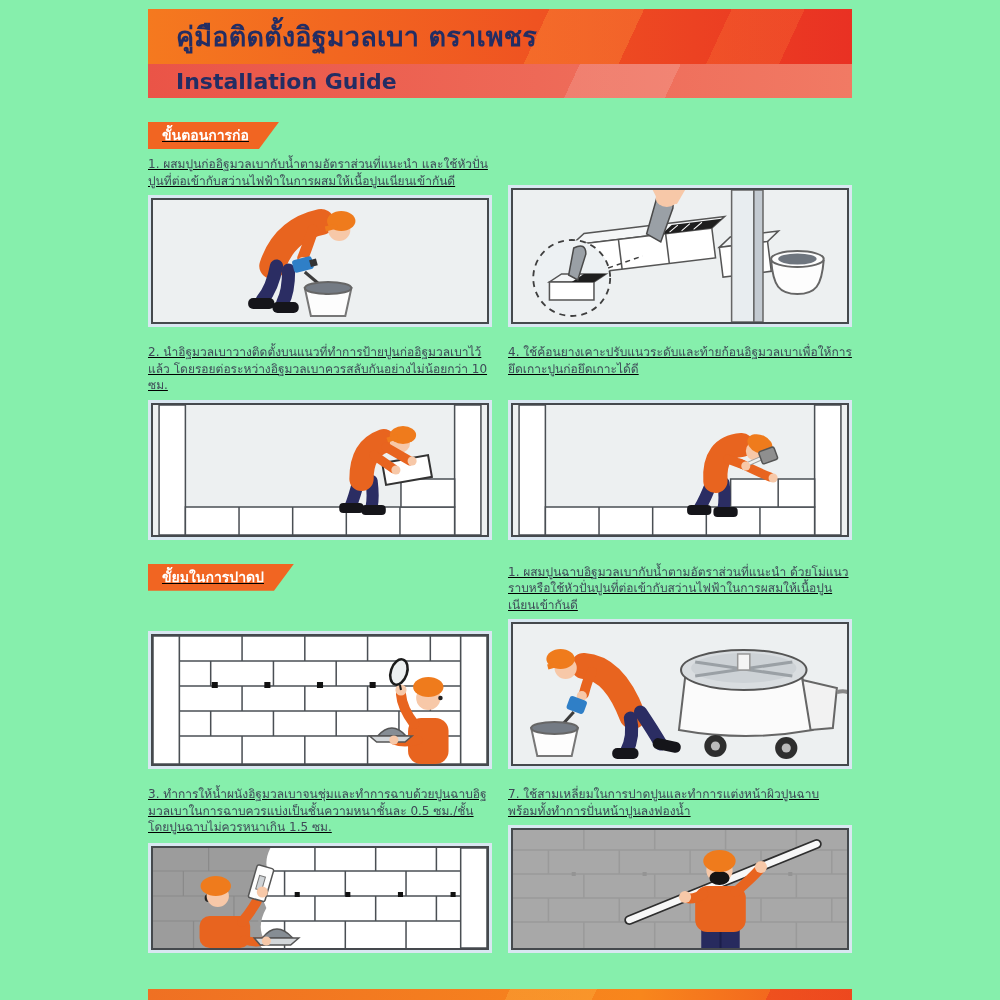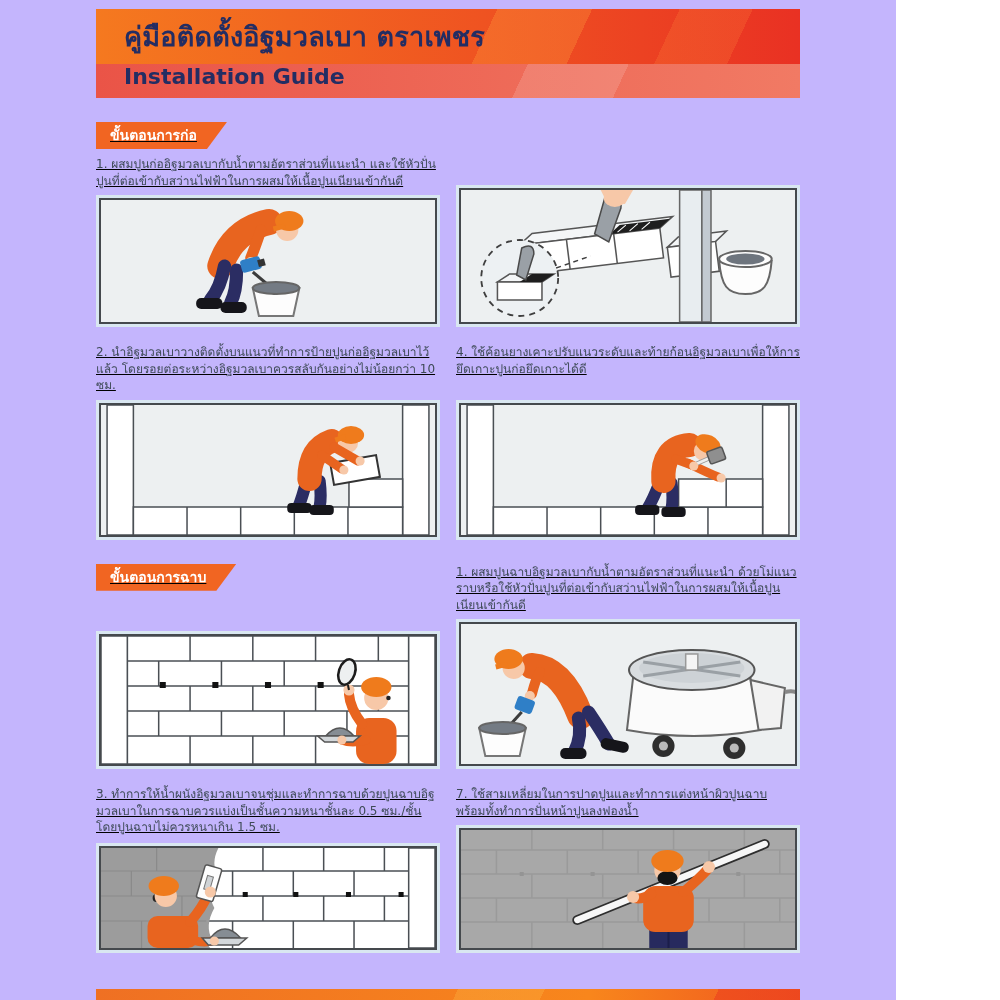--- a/index.html
+++ b/index.html
@@ -1,29 +1,29 @@
 <!DOCTYPE html>
 <html><head>
 <meta charset="utf-8">
 <style>
   * { margin:0; padding:0; box-sizing:border-box; }
   body { background:#ffffff; font-family:"DejaVu Sans", sans-serif; }
-  .page { width:896px; height:1000px; background:#c4b5fd; overflow:hidden; }
+  .page { width:1000px; height:1000px; background:#86efac; overflow:hidden; }
   .content { width:704px; margin:0 auto; padding-top:9px; }
 
   
   .hdr-top {
     height:55px; display:flex; align-items:center; padding-left:28px;
     background-image:
       linear-gradient(115deg, rgba(255,190,90,0) 55%, rgba(255,160,60,.30) 55%, rgba(255,160,60,.30) 68%, rgba(255,190,90,0) 68%, rgba(255,190,90,0) 80%, rgba(255,140,60,.22) 80%, rgba(255,140,60,.22) 90%, rgba(255,190,90,0) 90%),
       linear-gradient(90deg, #f5791f 0%, #ef5321 55%, #e93123 100%);
   }
   .hdr-top h1 { font-size:27px; font-weight:bold; color:#232d63; letter-spacing:.2px; }
   .hdr-sub {
-    height:34px; display:flex; padding-left:28px;
+    height:34px; display:flex; align-items:center; padding-left:28px;
     background-image:
       linear-gradient(115deg, rgba(255,255,255,0) 60%, rgba(255,255,255,.14) 60%, rgba(255,255,255,.14) 74%, rgba(255,255,255,0) 74%),
       linear-gradient(90deg, #ea5447 0%, #f17a64 100%);
   }
   .hdr-sub h2 { font-size:22px; font-weight:bold; color:#232d63; }
 
   
   .section { margin-top:24px;text-decoration:underline; }
   .steps { display:grid; grid-template-columns:1fr 1fr; column-gap:16px; row-gap:17px; }
   .step { display:flex; flex-direction:column; }
@@ -191,21 +191,21 @@
           </div>
         </div>
 
       </div>
     </div>
 
     <div class="section">
       <div class="steps">
 
         <div class="step">
-          <div class="badge">ขั้นตอนการฉาบ</div>
+          <div class="badge">ขั้ยมในการปาดป</div>
           <div class="illframe">
             <div class="illbox h132" role="img" aria-label="worker-making-level-dots-on-block-wall">
               <svg viewBox="0 0 330 128" preserveAspectRatio="none">
                 <rect x="26" y="0" width="278" height="128" fill="#fff" stroke="#4a4f54" stroke-width="1.5"></rect>
                 <rect x="0" y="0" width="26" height="128" fill="#fff" stroke="#4a4f54" stroke-width="1.5"></rect>
                 <rect x="304" y="0" width="26" height="128" fill="#fff" stroke="#4a4f54" stroke-width="1.5"></rect>
                 <line x1="26" y1="25" x2="304" y2="25" stroke="#4a4f54" stroke-width="1.5"></line>
                 <line x1="26" y1="50" x2="304" y2="50" stroke="#4a4f54" stroke-width="1.5"></line>
                 <line x1="26" y1="75" x2="304" y2="75" stroke="#4a4f54" stroke-width="1.5"></line>
                 <line x1="26" y1="100" x2="304" y2="100" stroke="#4a4f54" stroke-width="1.5"></line>

